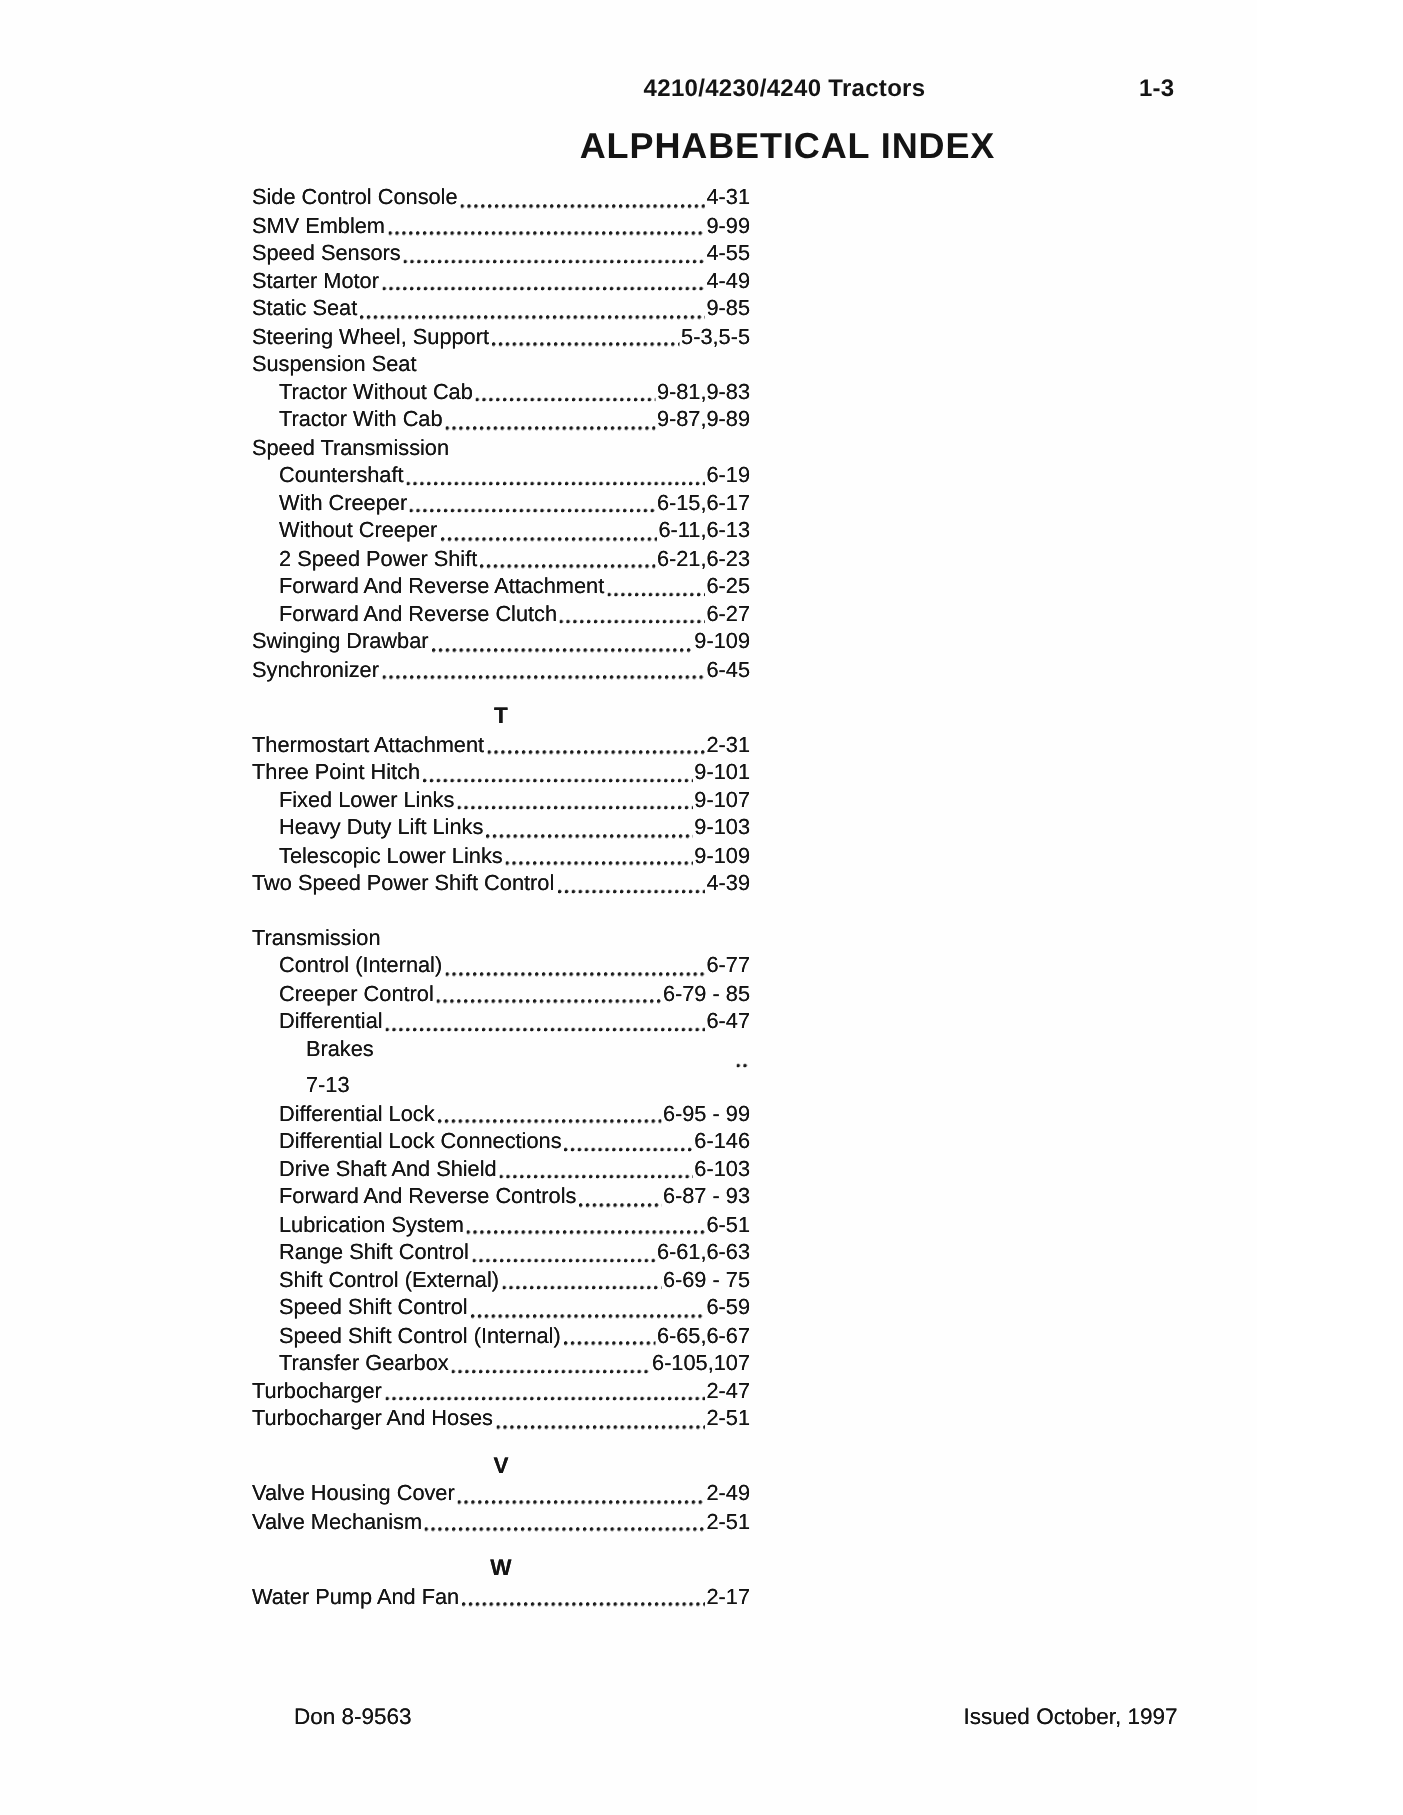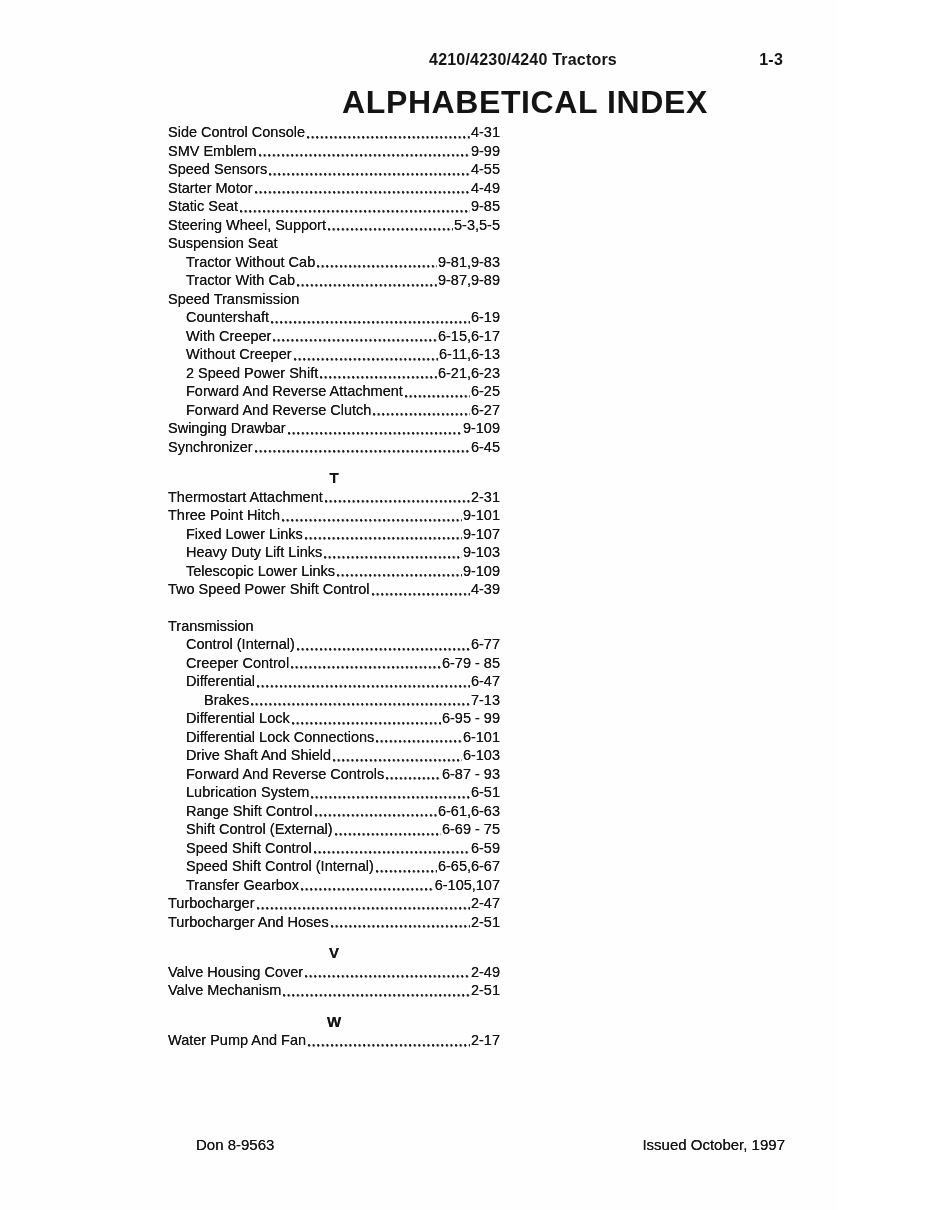--- a/index.html
+++ b/index.html
@@ -38,21 +38,21 @@
     right: 55px;
     top: 0;
   }
   
   .index-title {
     position: absolute;
     top: 84px;
     left: 525px;
     transform: translateX(-50%);
     margin: 0;
-    font-size: 32px;
+    font-size: 24px;
     font-weight: bold;
     letter-spacing: 0.6px;
     white-space: nowrap;
   }
   
   .index-column {
     position: absolute;
     top: 123px;
     left: 168px;
     width: 332px;
@@ -70,21 +70,21 @@
     font-size: 15px;
   }
   .row {
     display: flex;
     align-items: baseline;
     white-space: nowrap;
   }
   .row .label { flex: 0 0 auto; }
   .row .pagenum { flex: 0 0 auto; }
   .indent-1 { padding-left: 18px; justify-content: center; }
-  .indent-2 { padding-left: 36px; }
+  .indent-2 { padding-left: 36px; flex-direction: column; }
   .leader {
     flex: 1 1 auto;
     min-width: 8px;
     height: 3px;
     align-self: flex-end;
     margin: 0 1px 3px 2px;
     background-image: radial-gradient(circle at 1.1px 1.4px, #1a1a1a 1.05px, rgba(0,0,0,0) 1.4px);
     background-size: 4.6px 3px;
     background-repeat: repeat-x;
     background-position: left bottom;
@@ -261,21 +261,21 @@
           <span class="pagenum">7-13</span>
         </div>
         <div class="row indent-1">
           <span class="label">Differential Lock</span>
           <span class="leader"></span>
           <span class="pagenum">6-95 - 99</span>
         </div>
         <div class="row indent-1">
           <span class="label">Differential Lock Connections</span>
           <span class="leader"></span>
-          <span class="pagenum">6-101</span>
+          <span class="pagenum">6-146</span>
         </div>
         <div class="row indent-1">
           <span class="label">Drive Shaft And Shield</span>
           <span class="leader"></span>
           <span class="pagenum">6-103</span>
         </div>
         <div class="row indent-1">
           <span class="label">Forward And Reverse Controls</span>
           <span class="leader"></span>
           <span class="pagenum">6-87 - 93</span>

